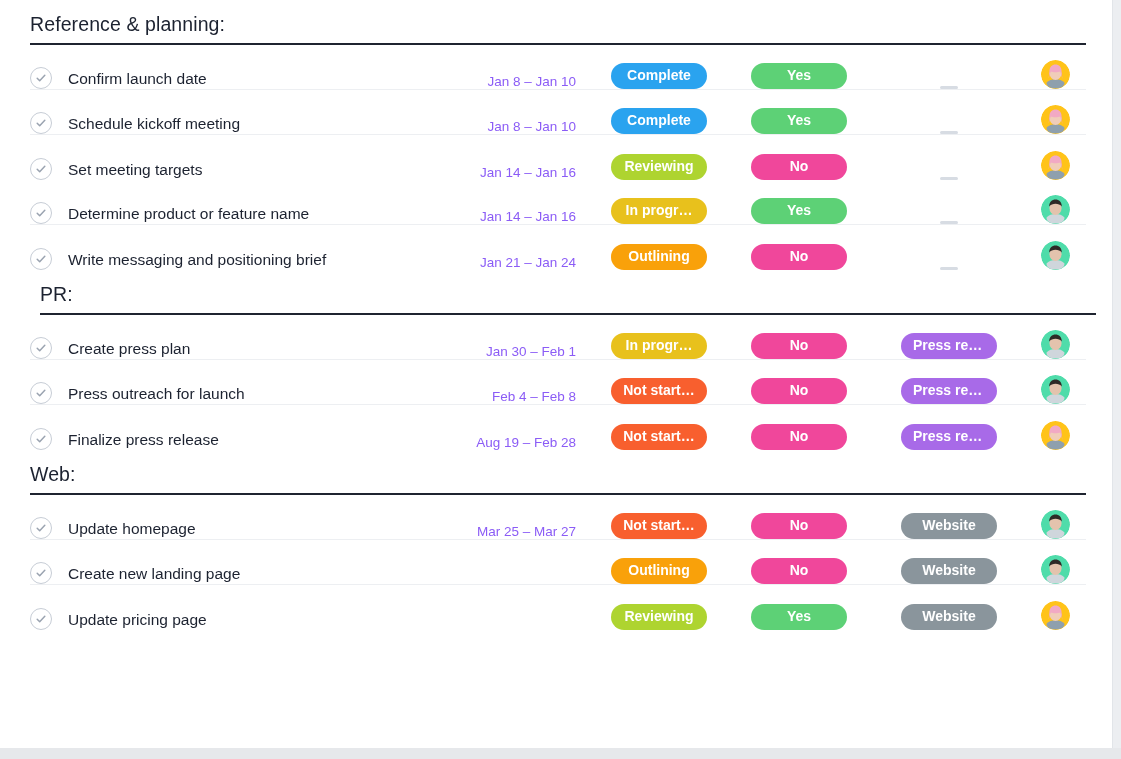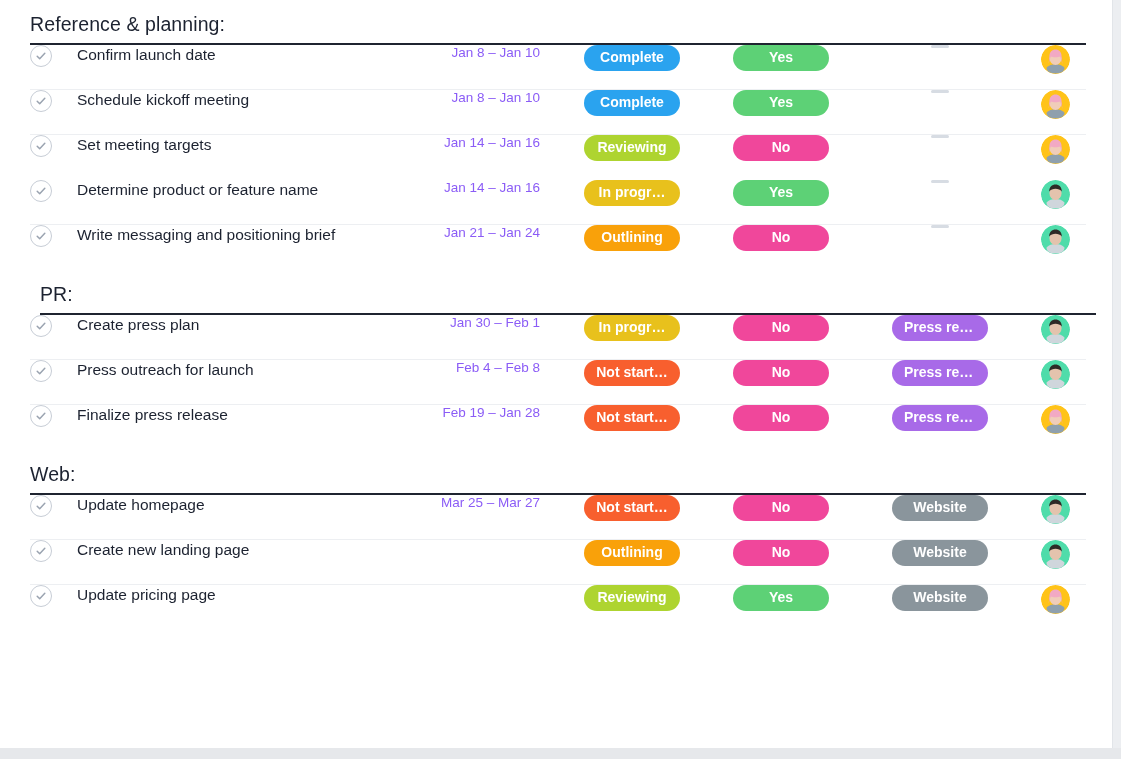--- a/index.html
+++ b/index.html
@@ -79,25 +79,24 @@
     line-height: 24px;
   }
 
   .rows {
     margin: 0 22px;
     width: 1056px;
   }
 
   .row {
     display: flex;
-    align-items: flex-start;
+    align-items: flex-end;
     height: 45px;
     border-bottom: 1px solid #edeff2;
     box-sizing: border-box;
-    gap: 9px;
   }
   .row.last {
     border-bottom: none;
   }
 
   .cell-check {
     width: 38px;
     flex: 0 0 38px;
     display: flex;
     align-items: center;
@@ -436,21 +435,21 @@
           </div>
           <div class="row last">
             <div class="cell-check">
               <span class="check-icon">
                 <svg width="12" height="12" viewBox="0 0 12 12" fill="none">
                   <path d="M2.2 6.2 L4.7 8.7 L9.8 3.3" stroke="#9aa3b0" stroke-width="1.5" stroke-linecap="round" stroke-linejoin="round" fill="none"></path>
                 </svg>
               </span>
             </div>
             <div class="cell-name">Finalize press release</div>
-            <div class="cell-date">Feb 19 – Jan 28</div>
+            <div class="cell-date">Aug 19 – Feb 28</div>
             <div class="cell-badge">
               <span class="badge fixed" style="background: rgb(248, 95, 46);">Not start…</span>
             </div>
             <div class="cell-badge wide">
               <span class="badge fixed" style="background: rgb(240, 71, 155);">No</span>
             </div>
             <div class="cell-tag">
               <span class="badge tagw" style="background: rgb(168, 106, 232);">Press rel…</span>
             </div>
             <div class="cell-avatar">

